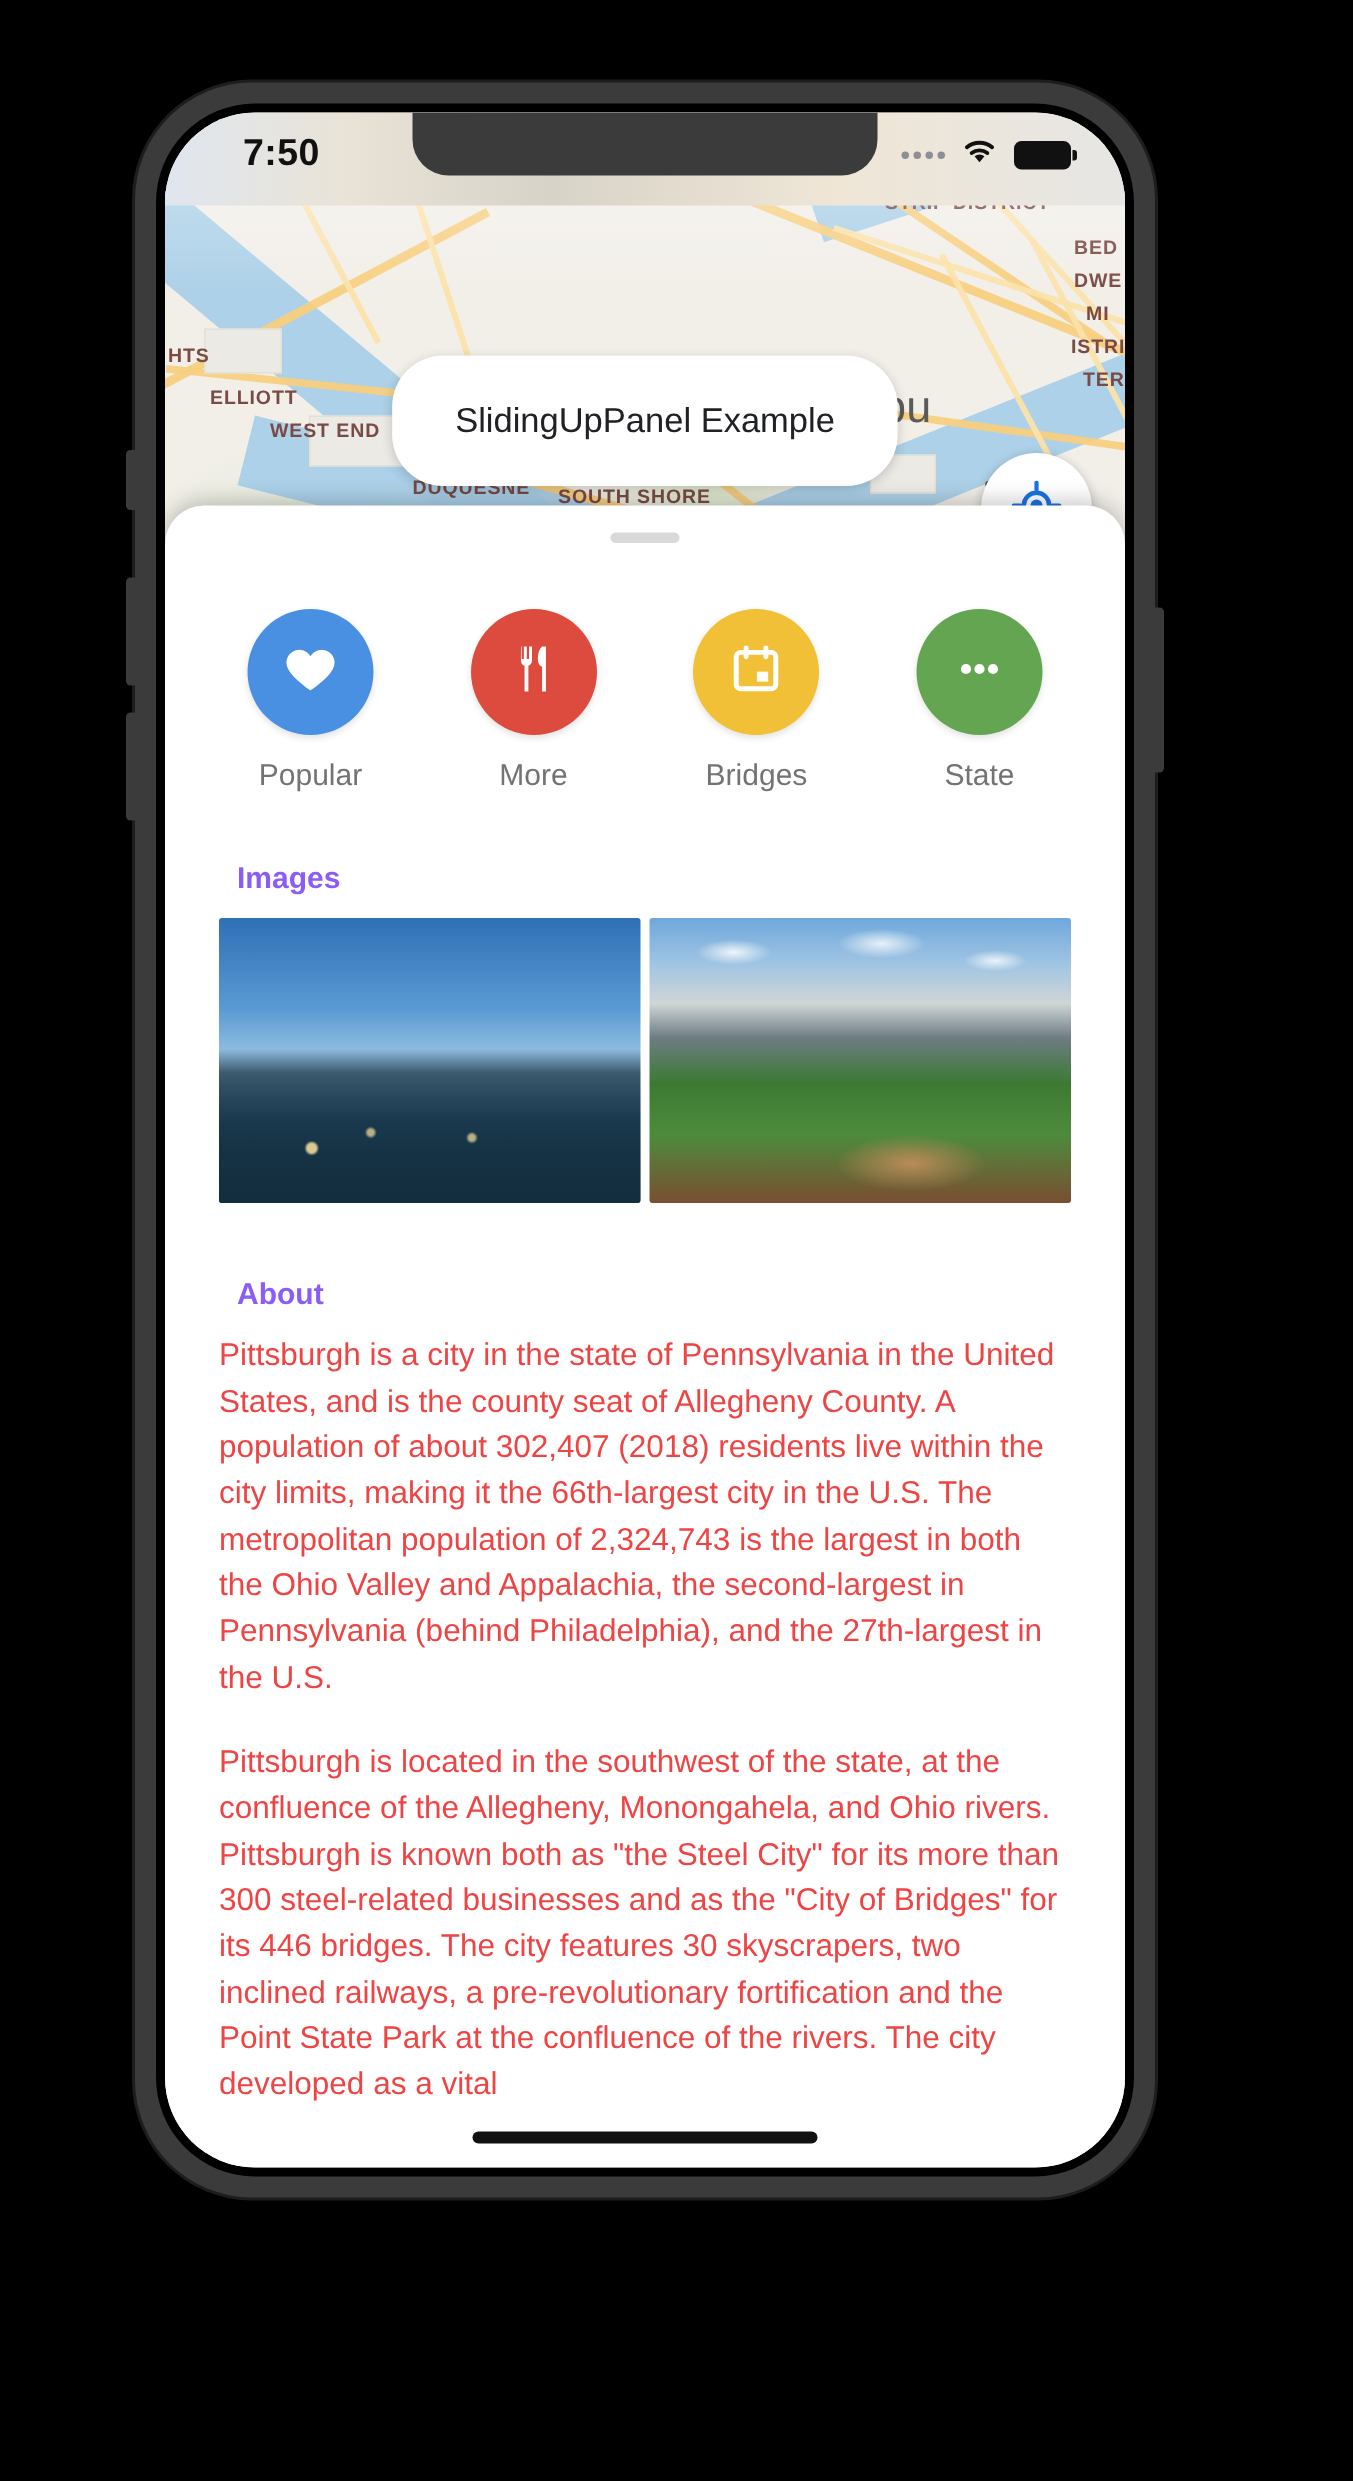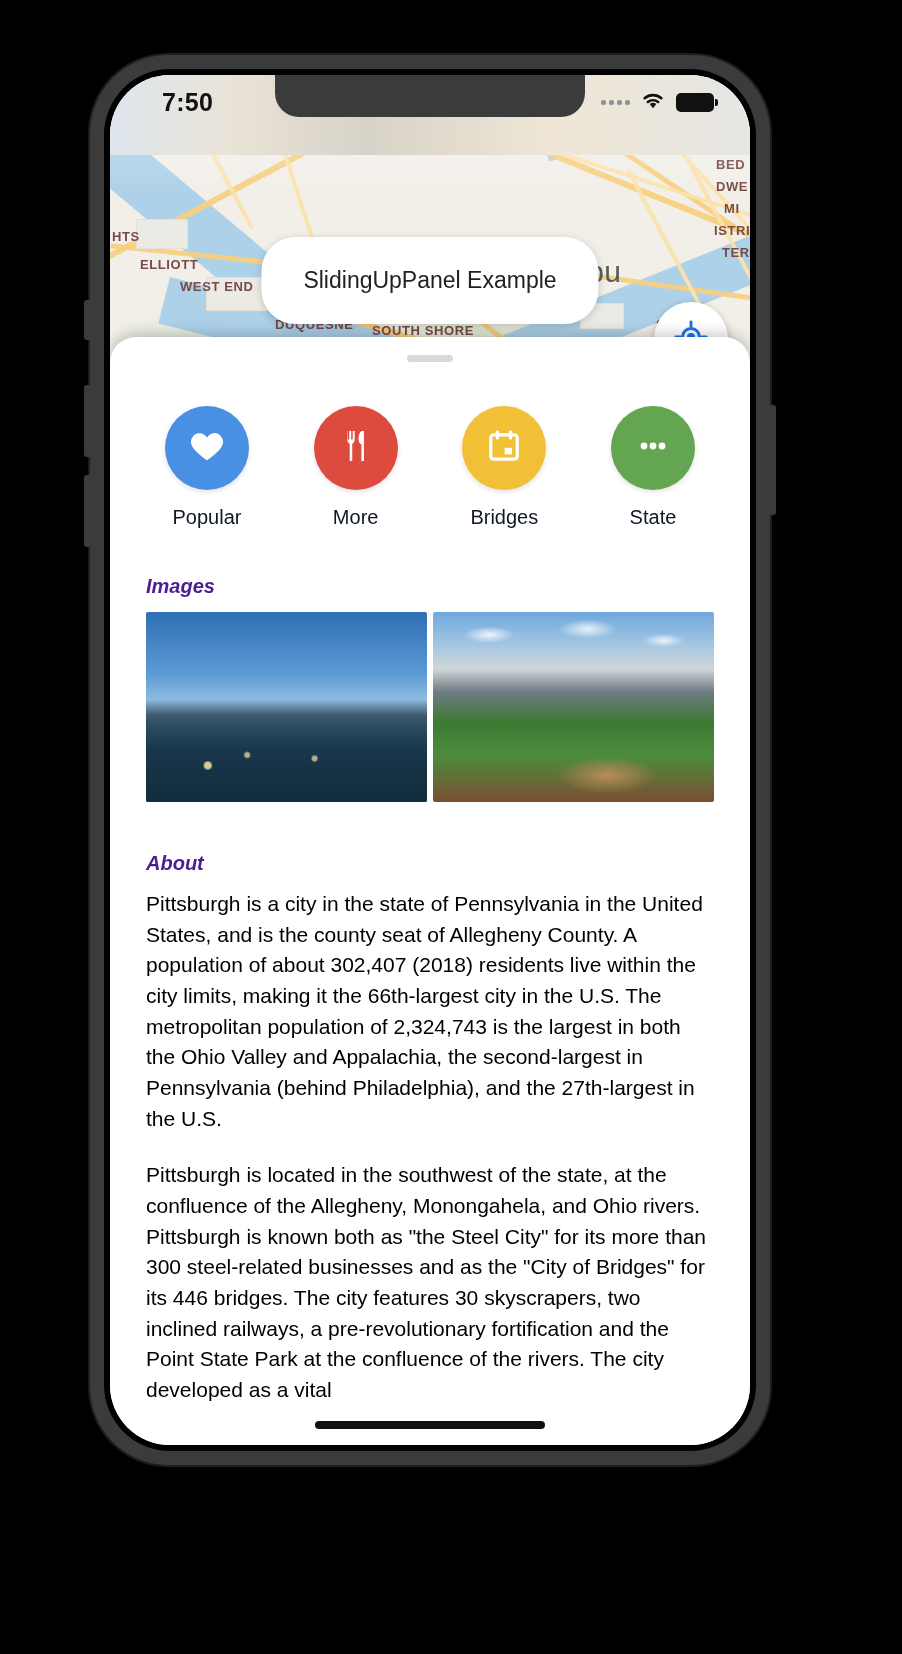--- a/index.html
+++ b/index.html
@@ -38,21 +38,21 @@
   
   .side-btn { position: absolute; background: #3b3b3b; border-radius: 3px; }
   #btn-silence { left: -6px; top: 245px;  width: 8px; height: 40px; }
   #btn-volup   { left: -6px; top: 330px;  width: 8px; height: 72px; }
   #btn-voldown { left: -6px; top: 420px;  width: 8px; height: 72px; }
   #btn-power   { right: -6px; top: 350px; width: 8px; height: 110px; }
 
   
   #status-bar {
     position: absolute; left: 0; top: 0;
-    width: 640px; height: 80px;
+    width: 640px; height: 62px;
     z-index: 40;
     background: linear-gradient(90deg,#dfe6ee 0%, #e9e3d8 18%, #d8d3c8 40%, #efe6d6 70%, #e7e6e4 100%);
   }
   #status-time {
     position: absolute; left: 52px; top: 13px;
     font-size: 25px; font-weight: bold; color: #111;
     letter-spacing: .3px;
   }
   #status-right {
     position: absolute; right: 36px; top: 16px;
@@ -170,27 +170,26 @@
   #action-row {
     display: flex; justify-content: space-between;
     padding: 44px 46px 0 46px;
   }
   .action-item { display: flex; flex-direction: column; align-items: center; width: 102px; }
   .action-circle {
     width: 84px; height: 84px; border-radius: 50%;
     display: flex; align-items: center; justify-content: center;
     box-shadow: 0 2px 5px rgba(0,0,0,.12);
   }
-  .action-label { margin-top: 16px; font-size: 20px; color: #0f172a; }
+  .action-label { margin-top: 16px; font-size: 20px; color: #737373; }
 
   
   .section-title {
-    font-size: 20px; font-weight: bold; color: #4c1d95;
-    margin: 0 0 14px 36px;
-    font-style: italic;
+    font-size: 20px; font-weight: bold; color: #8b5cf6;
+    margin: 0 0 14px 48px;
   }
   #images-section { margin-top: 46px; }
   #images-row {
     display: flex; gap: 6px; padding: 0 36px 0 36px;
   }
   .thumb { width: 281px; height: 190px; border-radius: 2px; overflow: hidden; position: relative; }
 
   
   #thumb-0 {
     background:
@@ -213,21 +212,21 @@
     content:""; position:absolute; left:0; top:0; width:100%; height:100%;
     background:
       radial-gradient(ellipse 36px 12px at 20% 12%, rgba(255,255,255,.85), rgba(255,255,255,0) 70%),
       radial-gradient(ellipse 42px 14px at 55% 9%, rgba(255,255,255,.8), rgba(255,255,255,0) 70%),
       radial-gradient(ellipse 30px 10px at 82% 15%, rgba(255,255,255,.8), rgba(255,255,255,0) 70%),
       radial-gradient(ellipse 70px 26px at 62% 86%, rgba(196,142,92,.9), rgba(196,142,92,0) 72%);
   }
 
   #about-section { margin-top: 50px; }
   .about-para {
-    font-size: 21px; line-height: 1.46; color: #000000;
+    font-size: 21px; line-height: 1.46; color: #ef4444;
     padding: 0 36px; margin-bottom: 26px;
   }
 
   
   #home-indicator {
     position: absolute; left: 50%; transform: translateX(-50%);
     bottom: 16px; width: 230px; height: 8px; border-radius: 4px;
     background: #111; z-index: 60;
   }
 </style>

